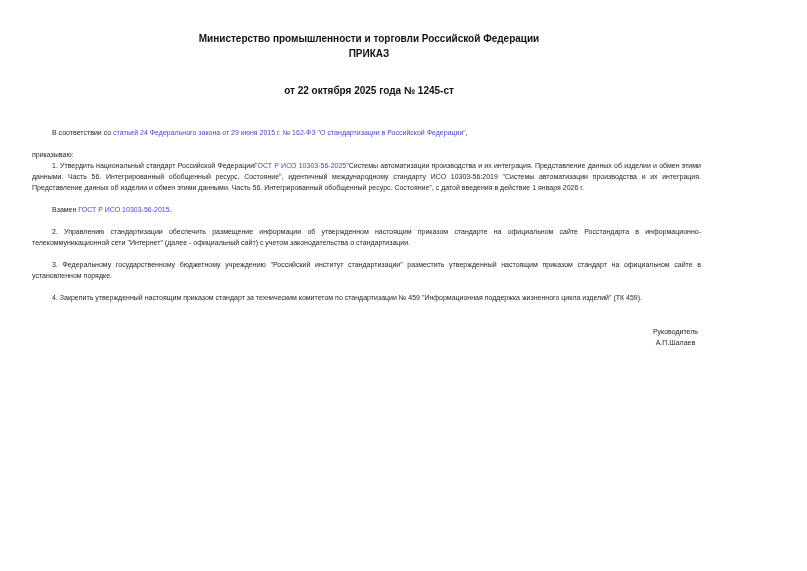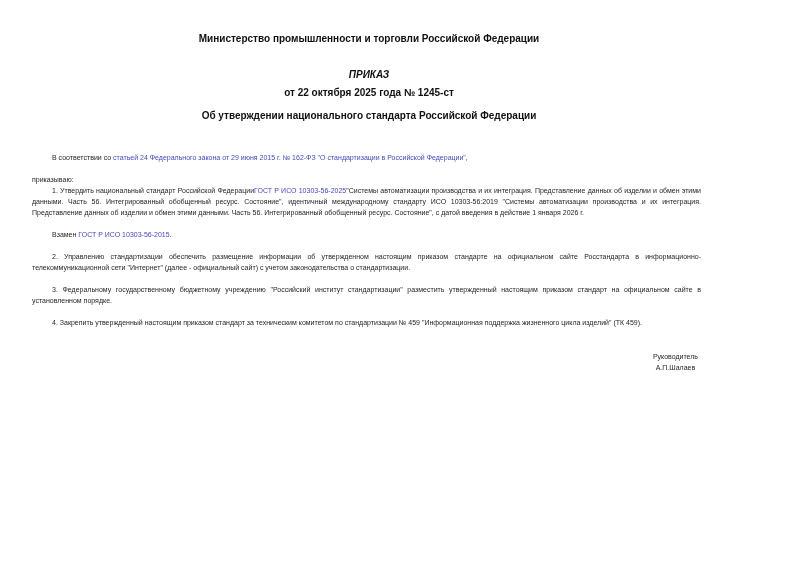--- a/index.html
+++ b/index.html
@@ -19,22 +19,22 @@
     border-radius: 6px;
   }
   .doc-header {
     padding-top: 33px;
     text-align: center;
     font-weight: bold;
     color: var(--head);
     font-size: 10px;
   }
   .doc-header .hline { line-height: 12px; }
-  .doc-type   { margin-top: 24px;  line-height: 12px; font-style: italic; }
-  .doc-date   { margin-top: 6px;  line-height: 12px; }
+  .doc-type   { margin-top: 3px;  line-height: 12px; }
+  .doc-date   { margin-top: 25px;  line-height: 12px; }
   .doc-subject{ margin-top: 11px; line-height: 12px; }
   .doc-body {
     margin: 30px 37px 0 32px;
     font-size: 7px;
     line-height: 11px;
     color: var(--text);
   }
   .doc-body p { margin: 0 0 11px 0; }
   .doc-body p.nogap { margin-bottom: 0; }
   .indent { text-indent: 20px; }
@@ -57,21 +57,20 @@
 </style>
 </head>
 <body>
 
 <div class="page">
 
   <div class="doc-header">
     <div class="hline">Министерство промышленности и торговли Российской Федерации</div>
     <div class="doc-type">ПРИКАЗ</div>
     <div class="doc-date">от 22 октября 2025 года № 1245-ст</div>
-    <div class="doc-subject">Об утверждении национального стандарта Российской Федерации</div>
   </div>
 
   <div class="doc-body">
 
     <p class="indent"><span>В соответствии со </span><a class="link">статьей 24 Федерального закона от 29 июня 2015 г. № 162-ФЗ "О стандартизации в Российской Федерации"</a><span>,</span></p>
 
     <p class="nogap">приказываю:</p>
 
     <p class="indent just"><span>1. Утвердить национальный стандарт Российской Федерации</span><a class="link">ГОСТ Р ИСО 10303-56-2025</a><span>"Системы автоматизации производства и их интеграция. Представление данных об изделии и обмен этими данными. Часть 56. Интегрированный обобщенный ресурс. Состояние", идентичный международному стандарту ИСО 10303-56:2019 "Системы автоматизации производства и их интеграция. Представление данных об изделии и обмен этими данными. Часть 56. Интегрированный обобщенный ресурс. Состояние", с датой введения в действие 1 января 2026 г.</span></p>
 

